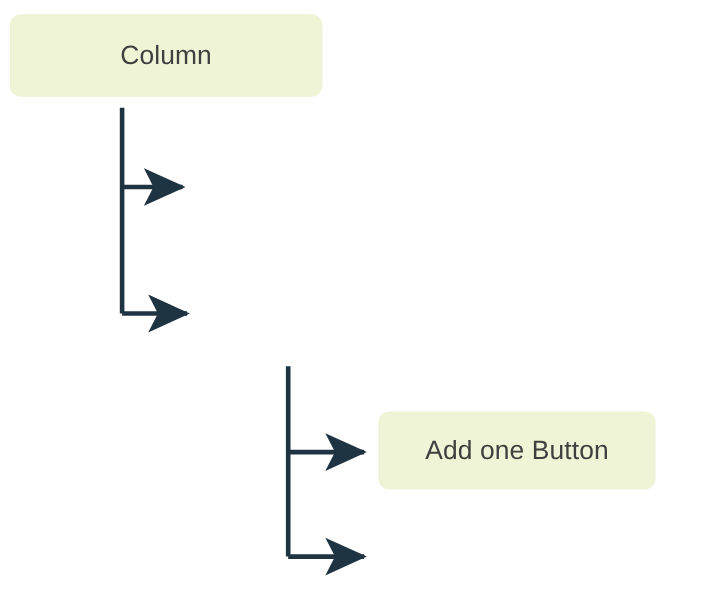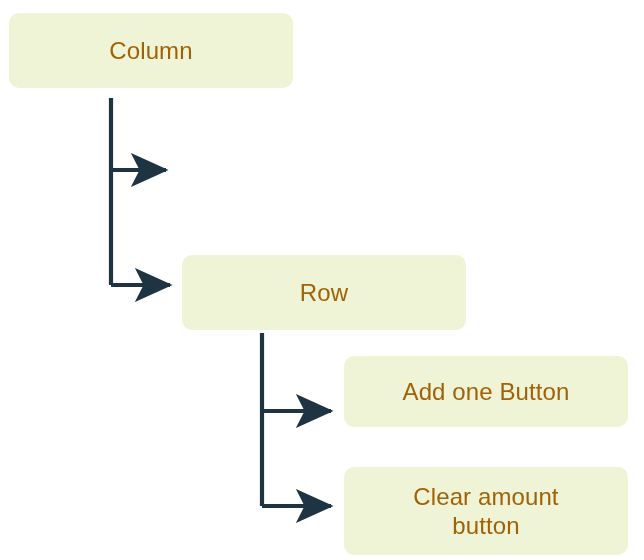--- a/index.html
+++ b/index.html
@@ -20,35 +20,35 @@
     background: #ffffff;
   }
   .node {
     position: absolute;
     box-sizing: border-box;
     border-radius: 10px;
     display: flex;
     align-items: center;
     justify-content: center;
     text-align: center;
-    color: #a16207;
+    color: #404040;
     font-size: 24px;
     line-height: 1.22;
     letter-spacing: 0.1px;
     padding: 6px 10px;
     white-space: pre-line;
   }
   .node-green { background: #eef4d5; }
   .node-blue  { background: #d9ecfb; }
 
   
   #node-column       { left: 9px;   top: 13px;  width: 284px; height: 75px; }
   #node-count        { left: 178px; top: 138px; width: 283px; height: 75px; }
   #node-row          { left: 182px; top: 255px; width: 284px; height: 75px; }
-  #node-add-one      { left: 344px; top: 356px; width: 284px; height: 71px; }
+  #node-add-one      { left: 344px; top: 374px; width: 252px; height: 71px; }
   #node-clear-amount { left: 344px; top: 467px; width: 284px; height: 88px; }
 
   #edge-layer {
     position: absolute;
     left: 0;
     top: 0;
     width: 644px;
     height: 560px;
     pointer-events: none;
   }
@@ -74,20 +74,17 @@
     <path d="M262,333 L262,506" fill="none" stroke="#1e3443" stroke-width="4.2" stroke-linecap="butt"></path>
 
     <path d="M262,411 L331,411" fill="none" stroke="#1e3443" stroke-width="4.2" marker-end="url(#arrowhead)"></path>
 
     <path d="M262,506 L331,506" fill="none" stroke="#1e3443" stroke-width="4.2" marker-end="url(#arrowhead)"></path>
   </svg>
 
   <div class="node node-green" id="node-column">Column</div>
 
 
-  <div class="node node-green" id="node-row">Row</div>
 
   <div class="node node-green" id="node-add-one">Add one Button</div>
 
-  <div class="node node-green" id="node-clear-amount">Clear amount
-button</div>
 
 </div>
 
 </body></html>

